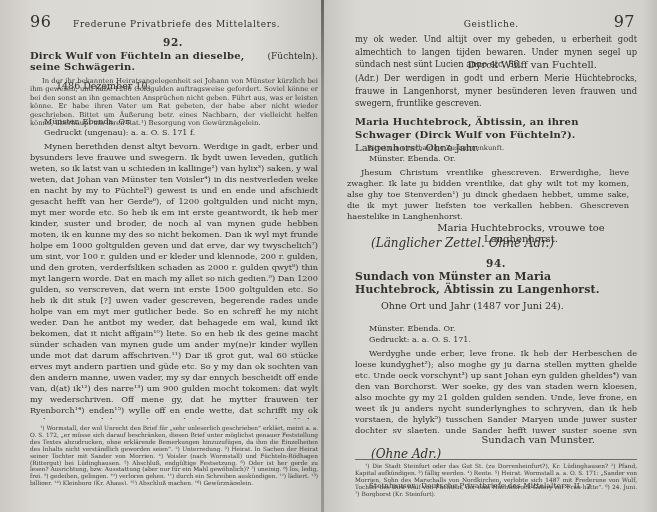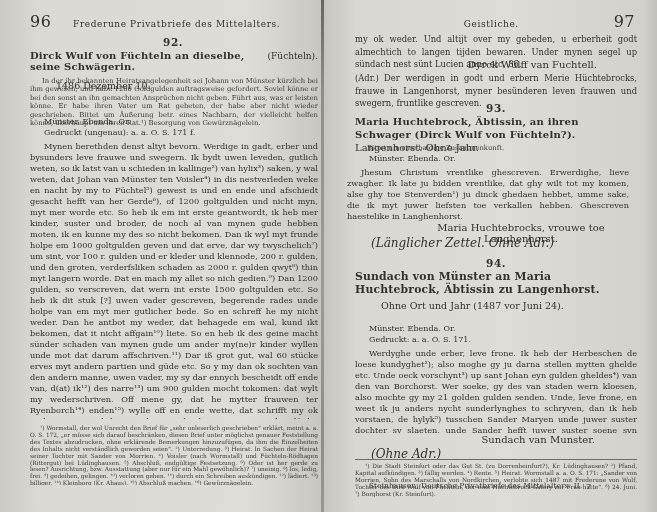--- a/index.html
+++ b/index.html
@@ -97,21 +97,20 @@
     <div class="abs hdr-row" style="left:32px;top:12px;width:280px;">
       <span style="width:14px;"></span>
       <span class="runhead">Geistliche.</span>
       <span class="pageno">97</span>
     </div>
 
     <div class="abs conttxt" style="left:32px;top:33px;width:282px;">my ok weder. Und altijt over my gebeden, u erberheit godt almechtich to langen tijden bewaren. Under mynen segel up sündach nest sünt Lucien anno etc. 86.</div>
     <div class="abs sig" style="left:32px;top:59px;width:282px;text-align:right;padding-right:40px;box-sizing:border-box;">Dyrck Wülff van Fuchtell.</div>
     <div class="abs conttxt" style="left:32px;top:72px;width:282px;">(Adr.) Der werdigen in godt und erbern Merie Hüchtebrocks, frauwe in Langenhorst, myner besünderen leven frauwen und swegern, fruntlike gescreven.</div>
 
-    <div class="abs letnum" style="left:32px;top:102px;width:282px;">93.</div>
     <div class="abs title-wrap" style="left:32px;top:115px;width:282px;font-size:11px;line-height:13px;">
       <span class="lettitle" style="font-size:10px;">Maria Huchtebrock, Äbtissin, an ihren Schwager (Dirck Wulf von Füchteln?).</span>
       <span class="tail" style="font-size:10px;">Langenhorst. Ohne Jahr.</span>
     </div>
     <div class="abs regest" style="left:32px;top:144px;width:282px;">Bittet um eine baldige Zusammenkunft.</div>
     <div class="abs srcline" style="left:32px;top:153px;width:282px;">Münster. Ebenda. Or.</div>
     <div class="abs bodytxt" style="left:24px;top:167px;width:282px;">Jhesum Christum vrentlike ghescreven. Erwerdighe, lieve zwagher. Ik late ju bidden vrentlike, dat ghy wilt tot my komen, alse ghy toe Stenverden¹) ju dinck ghedaen hebbet, umme sake, die ik myt juwer liefsten toe verkallen hebben. Ghescreven haestelike in Langhenhorst.</div>
     <div class="abs sig" style="left:32px;top:222px;width:282px;text-align:center;padding-left:50px;box-sizing:border-box;">Maria Huchtebrocks, vrouwe toe Langhenhorst.</div>
     <div class="abs note" style="left:32px;top:236px;width:282px;">(Länglicher Zettel. Ohne Adr.)</div>
 

